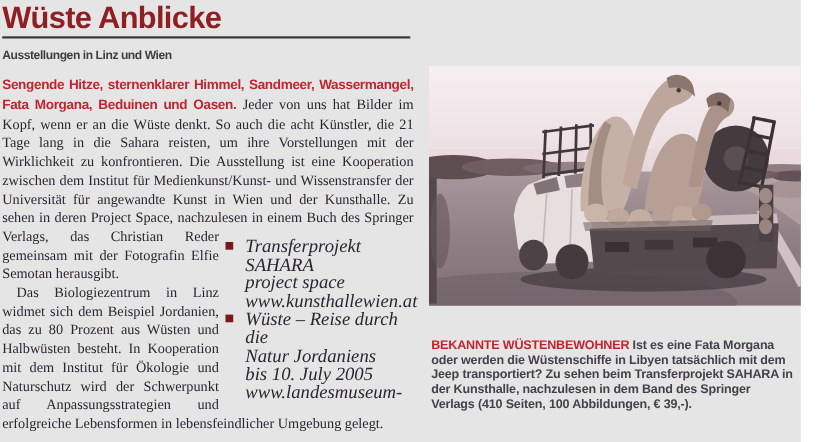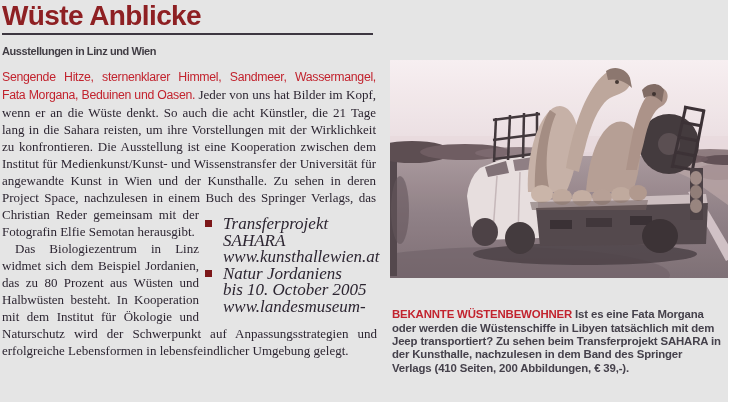--- a/index.html
+++ b/index.html
@@ -17,21 +17,21 @@
   
   .textcol{position:absolute;left:2px;top:68px;width:375px;
            font-family:"Liberation Serif",serif;font-size:13px;line-height:17px;
            color:#2c2531;text-align:justify;hyphens:auto;-webkit-hyphens:auto;}
   .textcol p{margin:0;}
   .step{float:right;width:1px;height:148px;}
   .events{float:right;clear:right;width:172px;margin-left:6px;
           font-style:italic;font-size:17px;line-height:16.6px;text-align:left;color:#2c2531;}
   .event{position:relative;padding-left:18px;}
   .sq{position:absolute;left:0;top:4px;width:7px;height:7px;background:#7c1719;}
-  .intro-red{font-family:"Liberation Sans",sans-serif;font-weight:normal;font-size:12.3px;
+  .intro-red{font-family:"Liberation Sans",sans-serif;font-weight:bold;font-size:12.3px;
              color:#c2232e;letter-spacing:-0.3px;}
   .p2{text-indent:13px;}
 
   
   .photo{position:absolute;left:390px;top:60px;width:345px;height:218px;}
   .photo svg{display:block;}
 
   
   .caption{position:absolute;left:392px;top:297px;width:331px;
            font-family:"Liberation Sans",sans-serif;font-weight:bold;
@@ -49,26 +49,28 @@
     <div class="subtitle">Ausstellungen in Linz und Wien</div>
   </div>
 
   <div class="textcol">
     <div class="step"></div>
 
     <div class="events">
       <div class="event">
         <span class="sq"></span>
         <div>Transferprojekt SAHARA</div>
+        <div>project space</div>
         <div>www.kunsthallewien.at</div>
       </div>
       <div class="event">
         <span class="sq"></span>
+        <div>Wüste – Reise durch die</div>
         <div>Natur Jordaniens</div>
-        <div>bis 10. October 2005</div>
+        <div>bis 10. July 2005</div>
         <div>www.landesmuseum-</div>
       </div>
     </div>
 
     <p><span class="intro-red">Sengende Hitze, sternenklarer Himmel, Sandmeer, Wassermangel, Fata Morgana, Beduinen und Oasen.</span> <span>Jeder von uns hat Bilder im Kopf, wenn er an die Wüste denkt. So auch die acht Künstler, die 21 Tage lang in die Sahara reisten, um ihre Vorstellungen mit der Wirklichkeit zu konfrontieren. Die Ausstellung ist eine Kooperation zwischen dem Institut für Medienkunst/Kunst- und Wissenstransfer der Universität für angewandte Kunst in Wien und der Kunsthalle. Zu sehen in deren Project Space, nachzulesen in einem Buch des Springer Verlags, das Christian Reder gemeinsam mit der Fotografin Elfie Semotan herausgibt.</span></p>
     <p class="p2">Das Biologiezentrum in Linz widmet sich dem Beispiel Jordanien, das zu 80 Prozent aus Wüsten und Halbwüsten besteht. In Kooperation mit dem Institut für Ökologie und Naturschutz wird der Schwerpunkt auf Anpassungsstrategien und erfolgreiche Lebensformen in lebensfeindlicher Umgebung gelegt.</p>
   </div>
 
   <div class="photo">
     <svg viewBox="0 0 345 218" width="345" height="218">
@@ -166,15 +168,15 @@
         <ellipse cx="212" cy="137" rx="10" ry="8" fill="#b7a296"></ellipse>
         <ellipse cx="231" cy="135" rx="10" ry="8" fill="#c0ac9f"></ellipse>
         <ellipse cx="248" cy="133" rx="9" ry="8" fill="#b09a8e"></ellipse>
         <path d="M140,142 L258,140 L256,150 L142,150 Z" fill="#6e5f5b" opacity="0.55"></path>
       </g>
 
       <rect x="0" y="0" width="345" height="218" fill="#c58fa4" opacity="0.05"></rect>
     </svg>
   </div>
 
-  <p class="caption"><span class="cap-head">BEKANNTE WÜSTENBEWOHNER</span> <span>Ist es eine Fata Morgana oder werden die Wüstenschiffe in Libyen tatsächlich mit dem Jeep transportiert? Zu sehen beim Transferprojekt SAHARA in der Kunsthalle, nachzulesen in dem Band des Springer Verlags (410 Seiten, 200 Abbildungen, € 39,-).</span></p>
+  <p class="caption"><span class="cap-head">BEKANNTE WÜSTENBEWOHNER</span> <span>Ist es eine Fata Morgana oder werden die Wüstenschiffe in Libyen tatsächlich mit dem Jeep transportiert? Zu sehen beim Transferprojekt SAHARA in der Kunsthalle, nachzulesen in dem Band des Springer Verlags (410 Seiten, 100 Abbildungen, € 39,-).</span></p>
 
 </div>
 
 </body></html>

